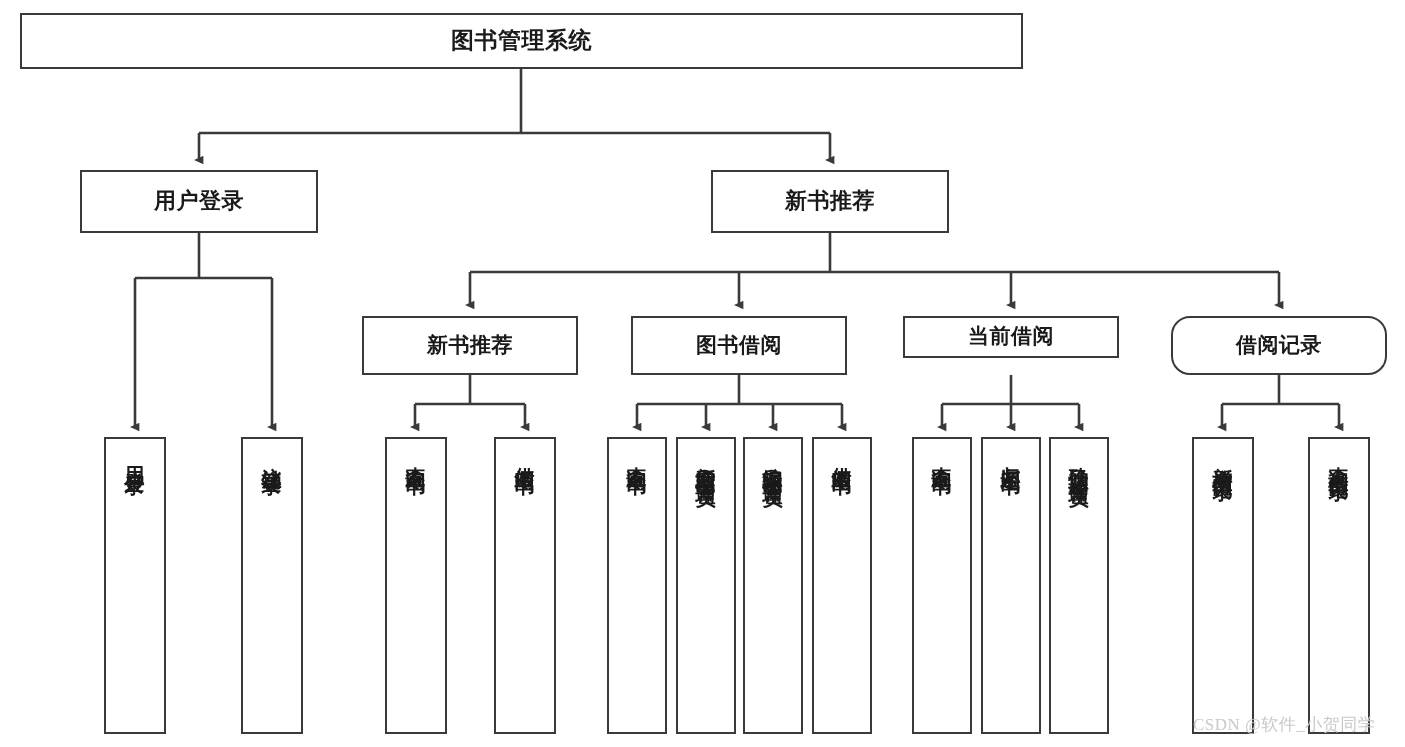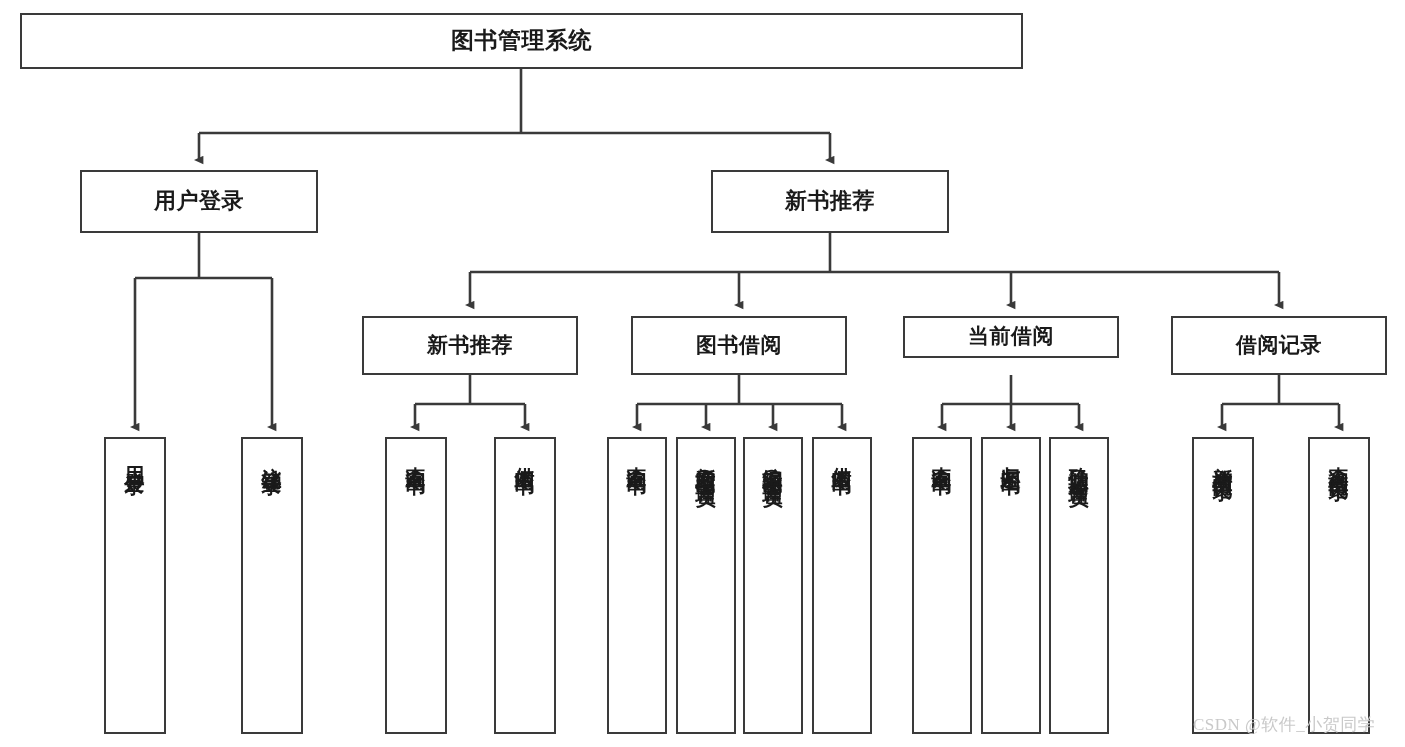--- a/index.html
+++ b/index.html
@@ -141,21 +141,21 @@
 
   <div class="node horiz lvl2" style="left:362px; top:316px; width:216px; height:59px;">
     <span class="lbl">新书推荐</span>
   </div>
   <div class="node horiz lvl2" style="left:631px; top:316px; width:216px; height:59px;">
     <span class="lbl">图书借阅</span>
   </div>
   <div class="node horiz lvl2" style="left:903px; top:316px; width:216px; height:42px;">
     <span class="lbl">当前借阅</span>
   </div>
-  <div class="node horiz lvl2" style="left:1171px; top:316px; width:216px; height:59px;">
+  <div class="node horiz lvl2" style="left:1171px; top:316px; width:216px; height:59px;border-radius:19px;">
     <span class="lbl">借阅记录</span>
   </div>
 
   <div class="node vert leaf" style="left:104px; top:437px; width:62px; height:297px;">
     <span class="lbl">用户登录</span>
   </div>
   <div class="node vert leaf" style="left:241px; top:437px; width:62px; height:297px;">
     <span class="lbl">注销登录</span>
   </div>
 

